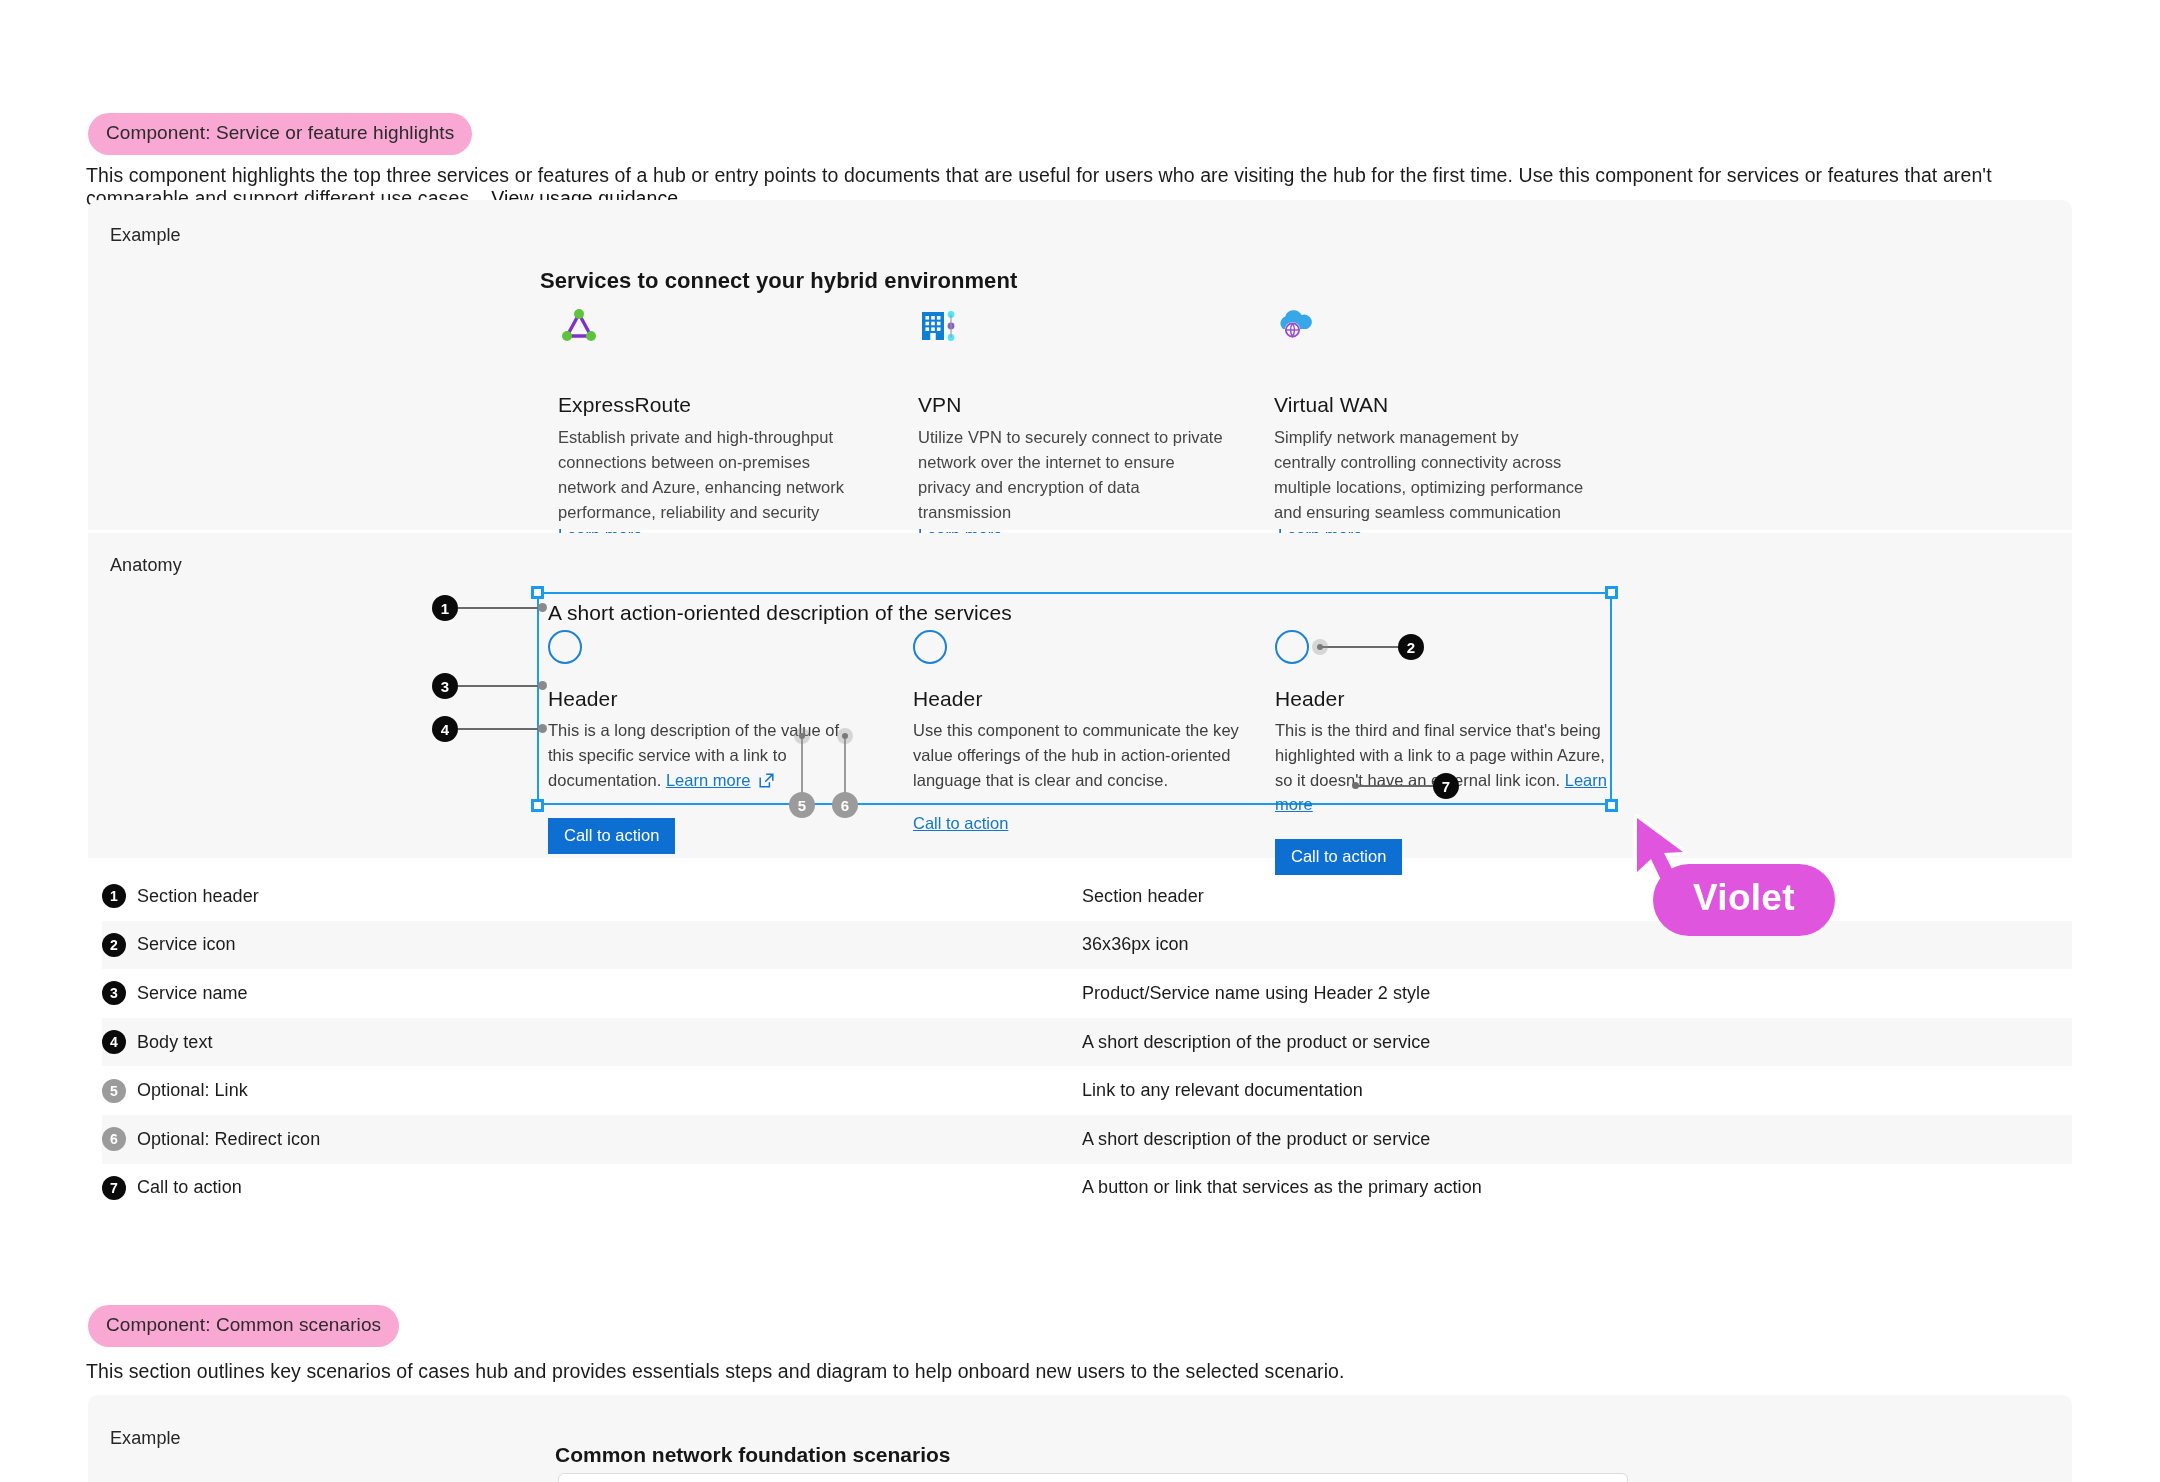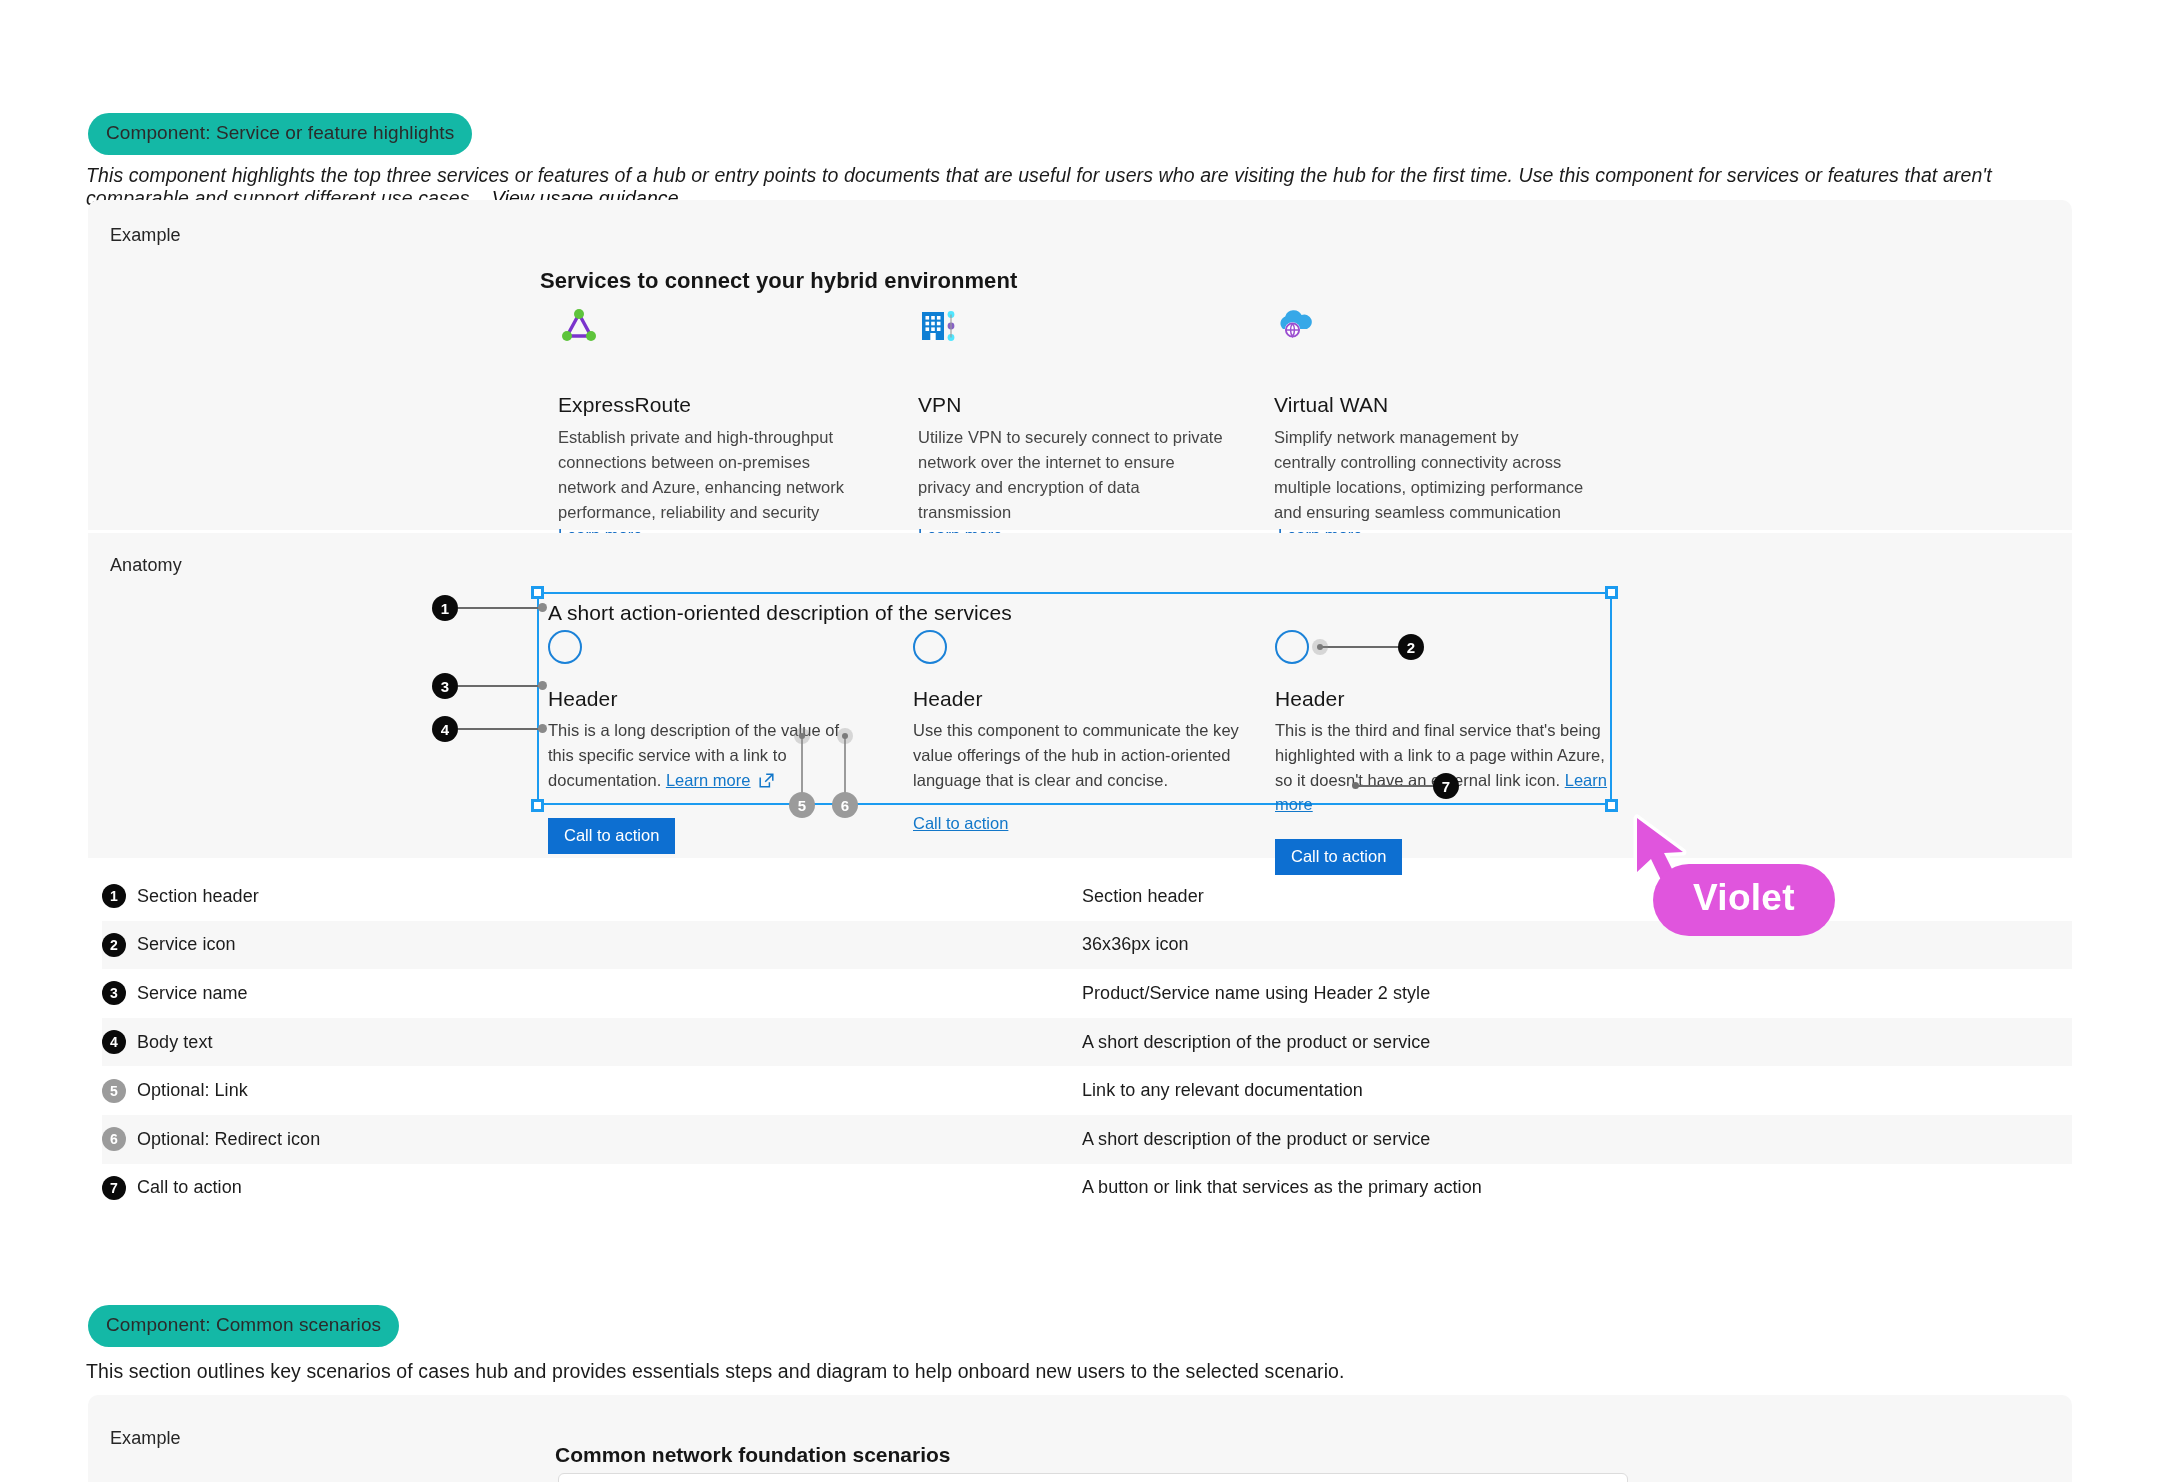--- a/index.html
+++ b/index.html
@@ -11,21 +11,21 @@
     font-family:"Liberation Sans", sans-serif;
     color:#1a1a1a;
     position:relative;
     overflow:hidden;
     -webkit-font-smoothing:antialiased;
   }
 
   
   .chip {
     display:inline-block;
-    background:#14b8a6;
+    background:#f9a8d4;
     color:#2b2b2b;
     font-size:19px;
     padding:9px 18px 11px;
     border-radius:22px;
     letter-spacing:.1px;
   }
   .intro {
     font-size:19.5px;
     color:#1b1b1b;
     letter-spacing:.1px;
@@ -248,21 +248,21 @@
     border-radius:6px;
   }
 </style>
 </head>
 <body>
 
 <div style="position:absolute; left:88px; top:113px;">
   <span class="chip">Component: Service or feature highlights</span>
 </div>
 
-<div class="intro" style="position:absolute; left:86px; top:164px; width:2010px;font-style:italic;">
+<div class="intro" style="position:absolute; left:86px; top:164px; width:2010px;">
   <span>This component highlights the top three services or features of a hub or entry points to documents that are useful for users who are visiting the hub for the first time. Use this component for services or features that aren't comparable and support different use cases.</span>
   <span>&nbsp;&nbsp;</span><a href="#">View usage guidance</a>
 </div>
 
 <div class="panel" style="top:200px; height:330px; border-radius:10px 10px 0 0;"></div>
 <div class="panel-label" style="left:110px; top:225px;">Example</div>
 
 <div class="ex-title" style="left:540px; top:268px;text-align:center;">Services to connect your hybrid environment</div>
 
 <div class="svc-col" style="left:558px; top:305px;">

